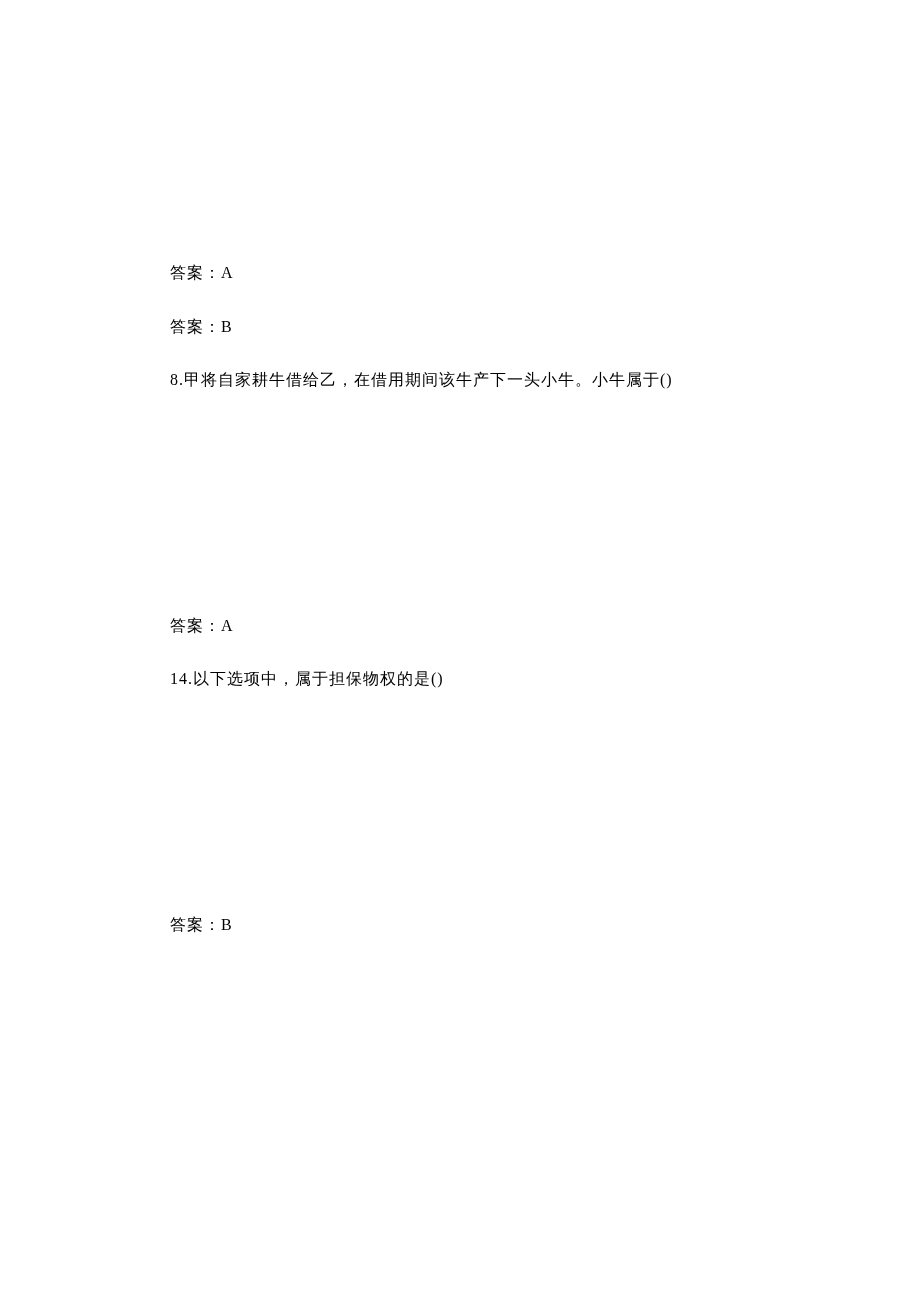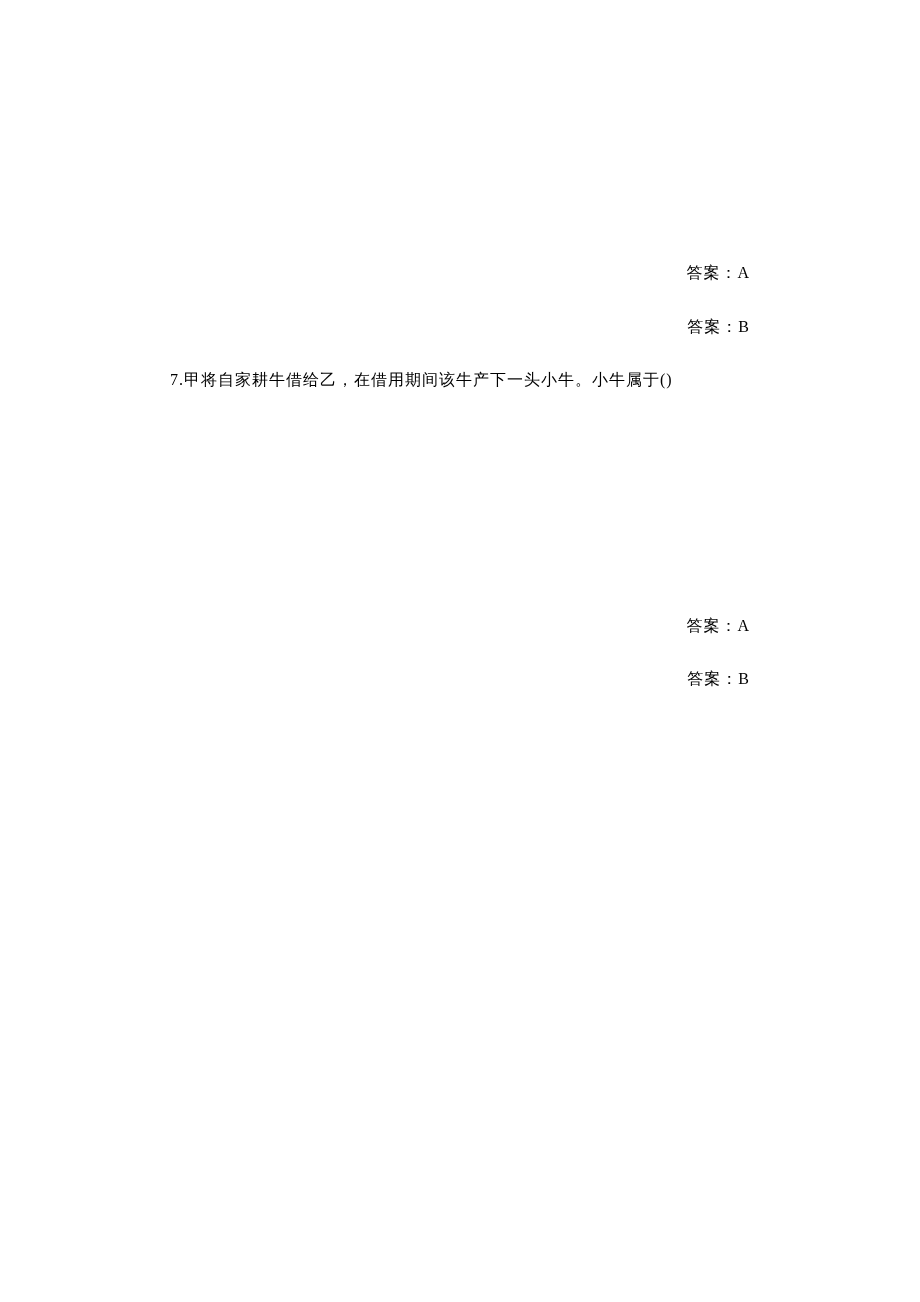--- a/index.html
+++ b/index.html
@@ -16,32 +16,32 @@
       line-height: 1.6;
       color: #000000;
       padding: 0;
     }
     .page {
       padding: 260px 170px 100px 170px;
     }
     .answer-line {
       margin-bottom: 28px;
       letter-spacing: 1px;
-      text-align: right;
     }
     .question-line {
       margin-bottom: 220px;
       letter-spacing: 1px;
     }
     .question-line:last-of-type {
       margin-bottom: 220px;
     }
   </style>
 </head>
 <body>
 
 <div class="page">
   <div class="answer-line">答案：A</div>
   <div class="answer-line">答案：B</div>
-  <div class="question-line">7.甲将自家耕牛借给乙，在借用期间该牛产下一头小牛。小牛属于()</div>
+  <div class="question-line">8.甲将自家耕牛借给乙，在借用期间该牛产下一头小牛。小牛属于()</div>
   <div class="answer-line">答案：A</div>
+  <div class="question-line">14.以下选项中，属于担保物权的是()</div>
   <div class="answer-line">答案：B</div>
 </div>
 
 </body></html>

